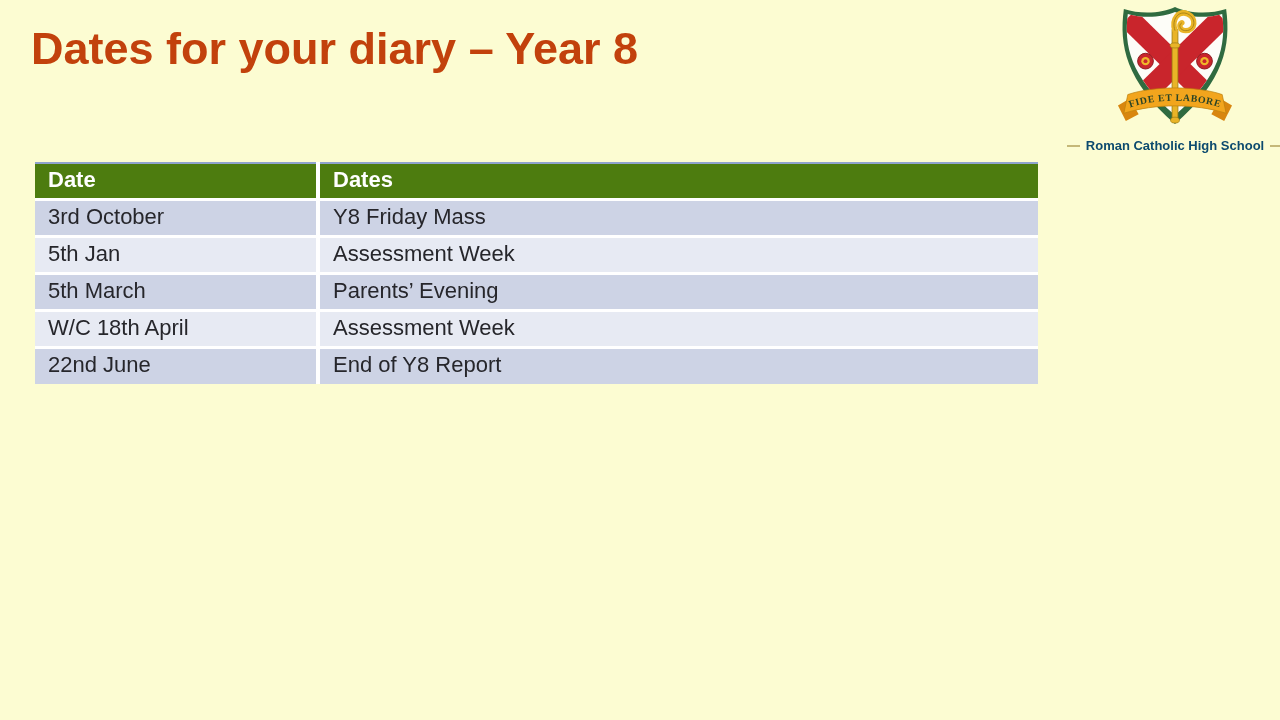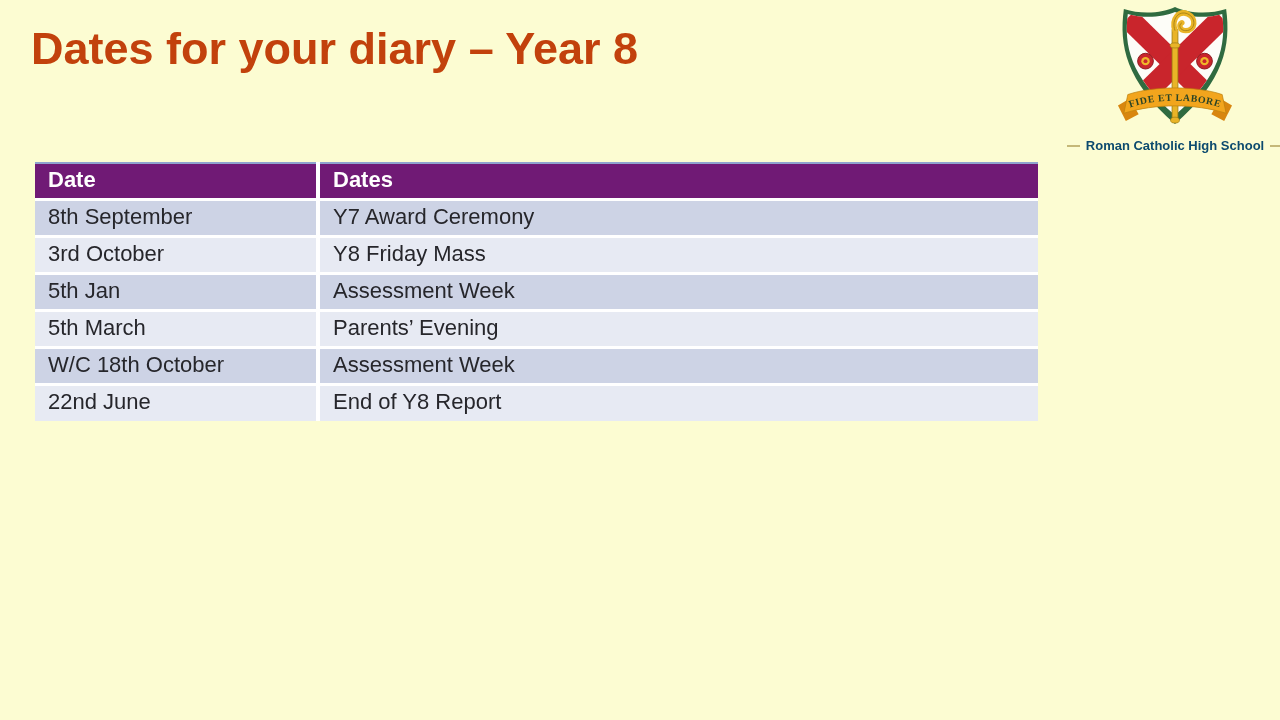--- a/index.html
+++ b/index.html
@@ -29,21 +29,21 @@
     top: 162px;
     width: 1003px;
     border-collapse: collapse;
     table-layout: fixed;
     font-size: 22px;
     color: #26262B;
   }
   .diary-table col.col-date  { width: 283px; }
   .diary-table col.col-event { width: 720px; }
   .diary-table th {
-    background: #701a75;
+    background: #4d7c0f;
     color: #FFFFFF;
     font-weight: bold;
     text-align: left;
     height: 36px;
     padding: 0 0 2px 13px;
     vertical-align: middle;
     border-top: 2px solid #8FA3CE;
   }
   .diary-table td {
     height: 37px;
@@ -160,37 +160,33 @@
       <col class="col-event">
     </colgroup>
   <thead>
     <tr>
       <th>Date</th>
       <th>Dates</th>
     </tr>
   </thead>
   <tbody>
     <tr>
-      <td>8th September</td>
-      <td>Y7 Award Ceremony</td>
-    </tr>
-    <tr>
       <td>3rd October</td>
       <td>Y8 Friday Mass</td>
     </tr>
     <tr>
       <td>5th Jan</td>
       <td>Assessment Week</td>
     </tr>
     <tr>
       <td>5th March</td>
       <td>Parents’ Evening</td>
     </tr>
     <tr>
-      <td>W/C 18th October</td>
+      <td>W/C 18th April</td>
       <td>Assessment Week</td>
     </tr>
     <tr>
       <td>22nd June</td>
       <td>End of Y8 Report</td>
     </tr>
   </tbody>
 </table>
 
 </body></html>

